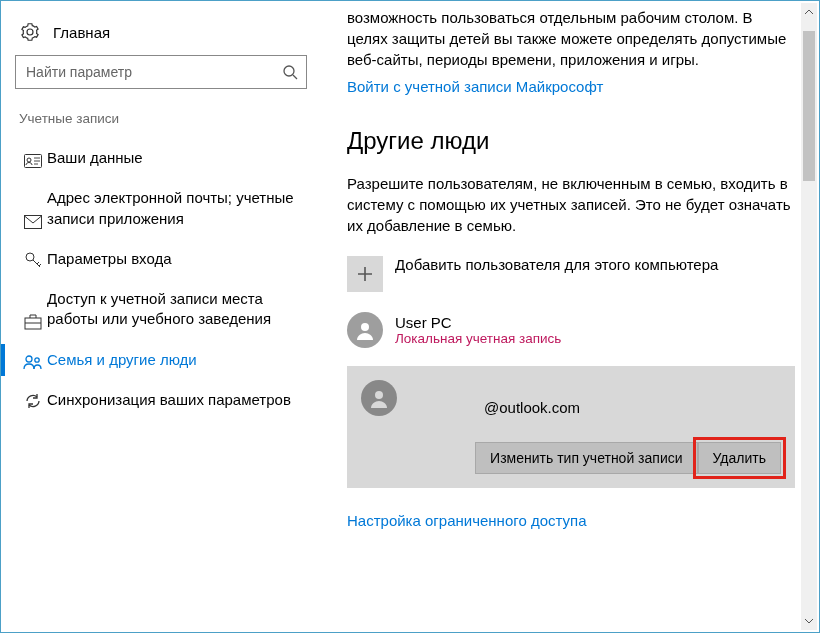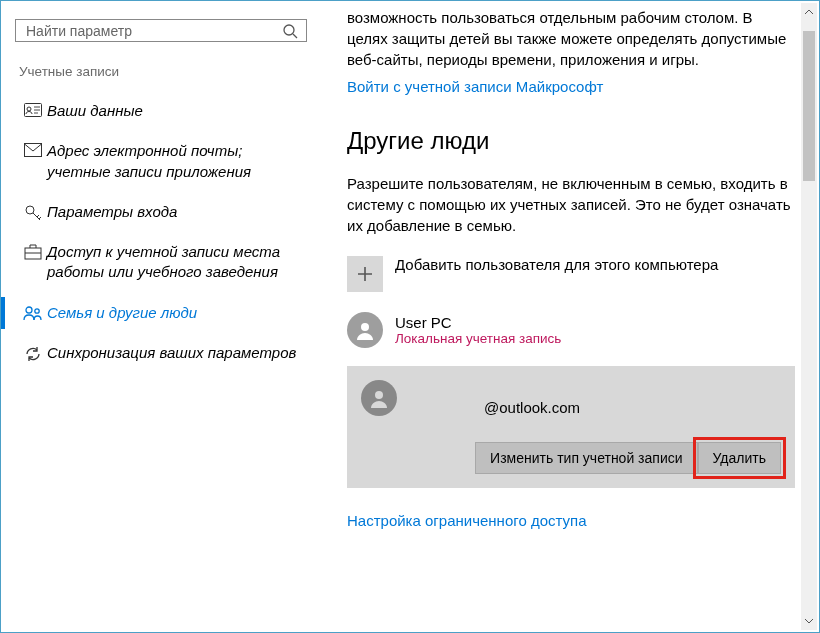--- a/index.html
+++ b/index.html
@@ -55,43 +55,42 @@
   }
   .home-row {
     display: flex;
     align-items: center;
     padding: 4px 4px 14px 4px;
   }
   .gear { width: 22px; display:flex; justify-content:center; }
   .home-label { margin-left: 12px; font-size: 15px; }
   .searchbox {
     border: 1px solid #888;
-    height: 23px;
+    height: 34px;
     display: flex;
     align-items: center;
     padding: 0 8px 0 10px;
     margin: 0 14px 14px 0;
   }
   .searchbox input {
     border: none; outline: none; flex:1; font-size: 14px;
     background: transparent;
   }
   .searchbox input::placeholder { color: #666; }
   .section-label {
     color: #6a6a6a; font-size: 13.5px;
     padding: 8px 4px 12px 4px;
   }
   .nav-item {
     display: flex;
-    align-items: flex-start;
+    align-items: flex-end;
     padding: 10px 4px;
     cursor: default;
     line-height: 1.35;
     position: relative;
-    font-style: italic;
   }
   .nav-item .icon {
     width: 28px;
     display: flex;
     justify-content: center;
     padding-top: 2px;
     flex: 0 0 28px;
   }
   .nav-item .label { flex: 1; font-size: 15px; padding-right: 10px; }
   .nav-item.active { color: #0078d7; }
@@ -182,20 +181,28 @@
   .footer-link { margin-top: 24px; }
   svg { display:block; }
 </style>
 </head>
 <body>
 
 <div class="window">
 
   <div class="content">
     <div class="sidebar">
+      <div class="home-row">
+        <span class="gear">
+          <svg width="18" height="18" viewBox="0 0 24 24">
+              <path fill="none" stroke="#333" stroke-width="1.6" d="M12 8a4 4 0 1 0 0 8 4 4 0 0 0 0-8zm9 4c0 .7-.1 1.3-.2 1.9l2 1.6-2 3.4-2.4-.8a8 8 0 0 1-3.3 1.9L14.5 23h-5l-.6-2.6a8 8 0 0 1-3.3-1.9l-2.4.8-2-3.4 2-1.6A8.5 8.5 0 0 1 3 12c0-.7.1-1.3.2-1.9l-2-1.6 2-3.4 2.4.8A8 8 0 0 1 8.9 4L9.5 1h5l.6 2.6a8 8 0 0 1 3.3 1.9l2.4-.8 2 3.4-2 1.6c.1.6.2 1.2.2 1.9z"></path>
+            </svg>
+        </span>
+        <span class="home-label">Главная</span>
+      </div>
 
       <div class="searchbox">
         <input type="text" placeholder="Найти параметр" style="">
         <span>
           <svg width="16" height="16" viewBox="0 0 16 16">
               <circle cx="7" cy="7" r="5" stroke="#555" stroke-width="1.3" fill="none"></circle>
               <path d="M11 11 L15 15" stroke="#555" stroke-width="1.3"></path>
             </svg>
         </span>
       </div>

